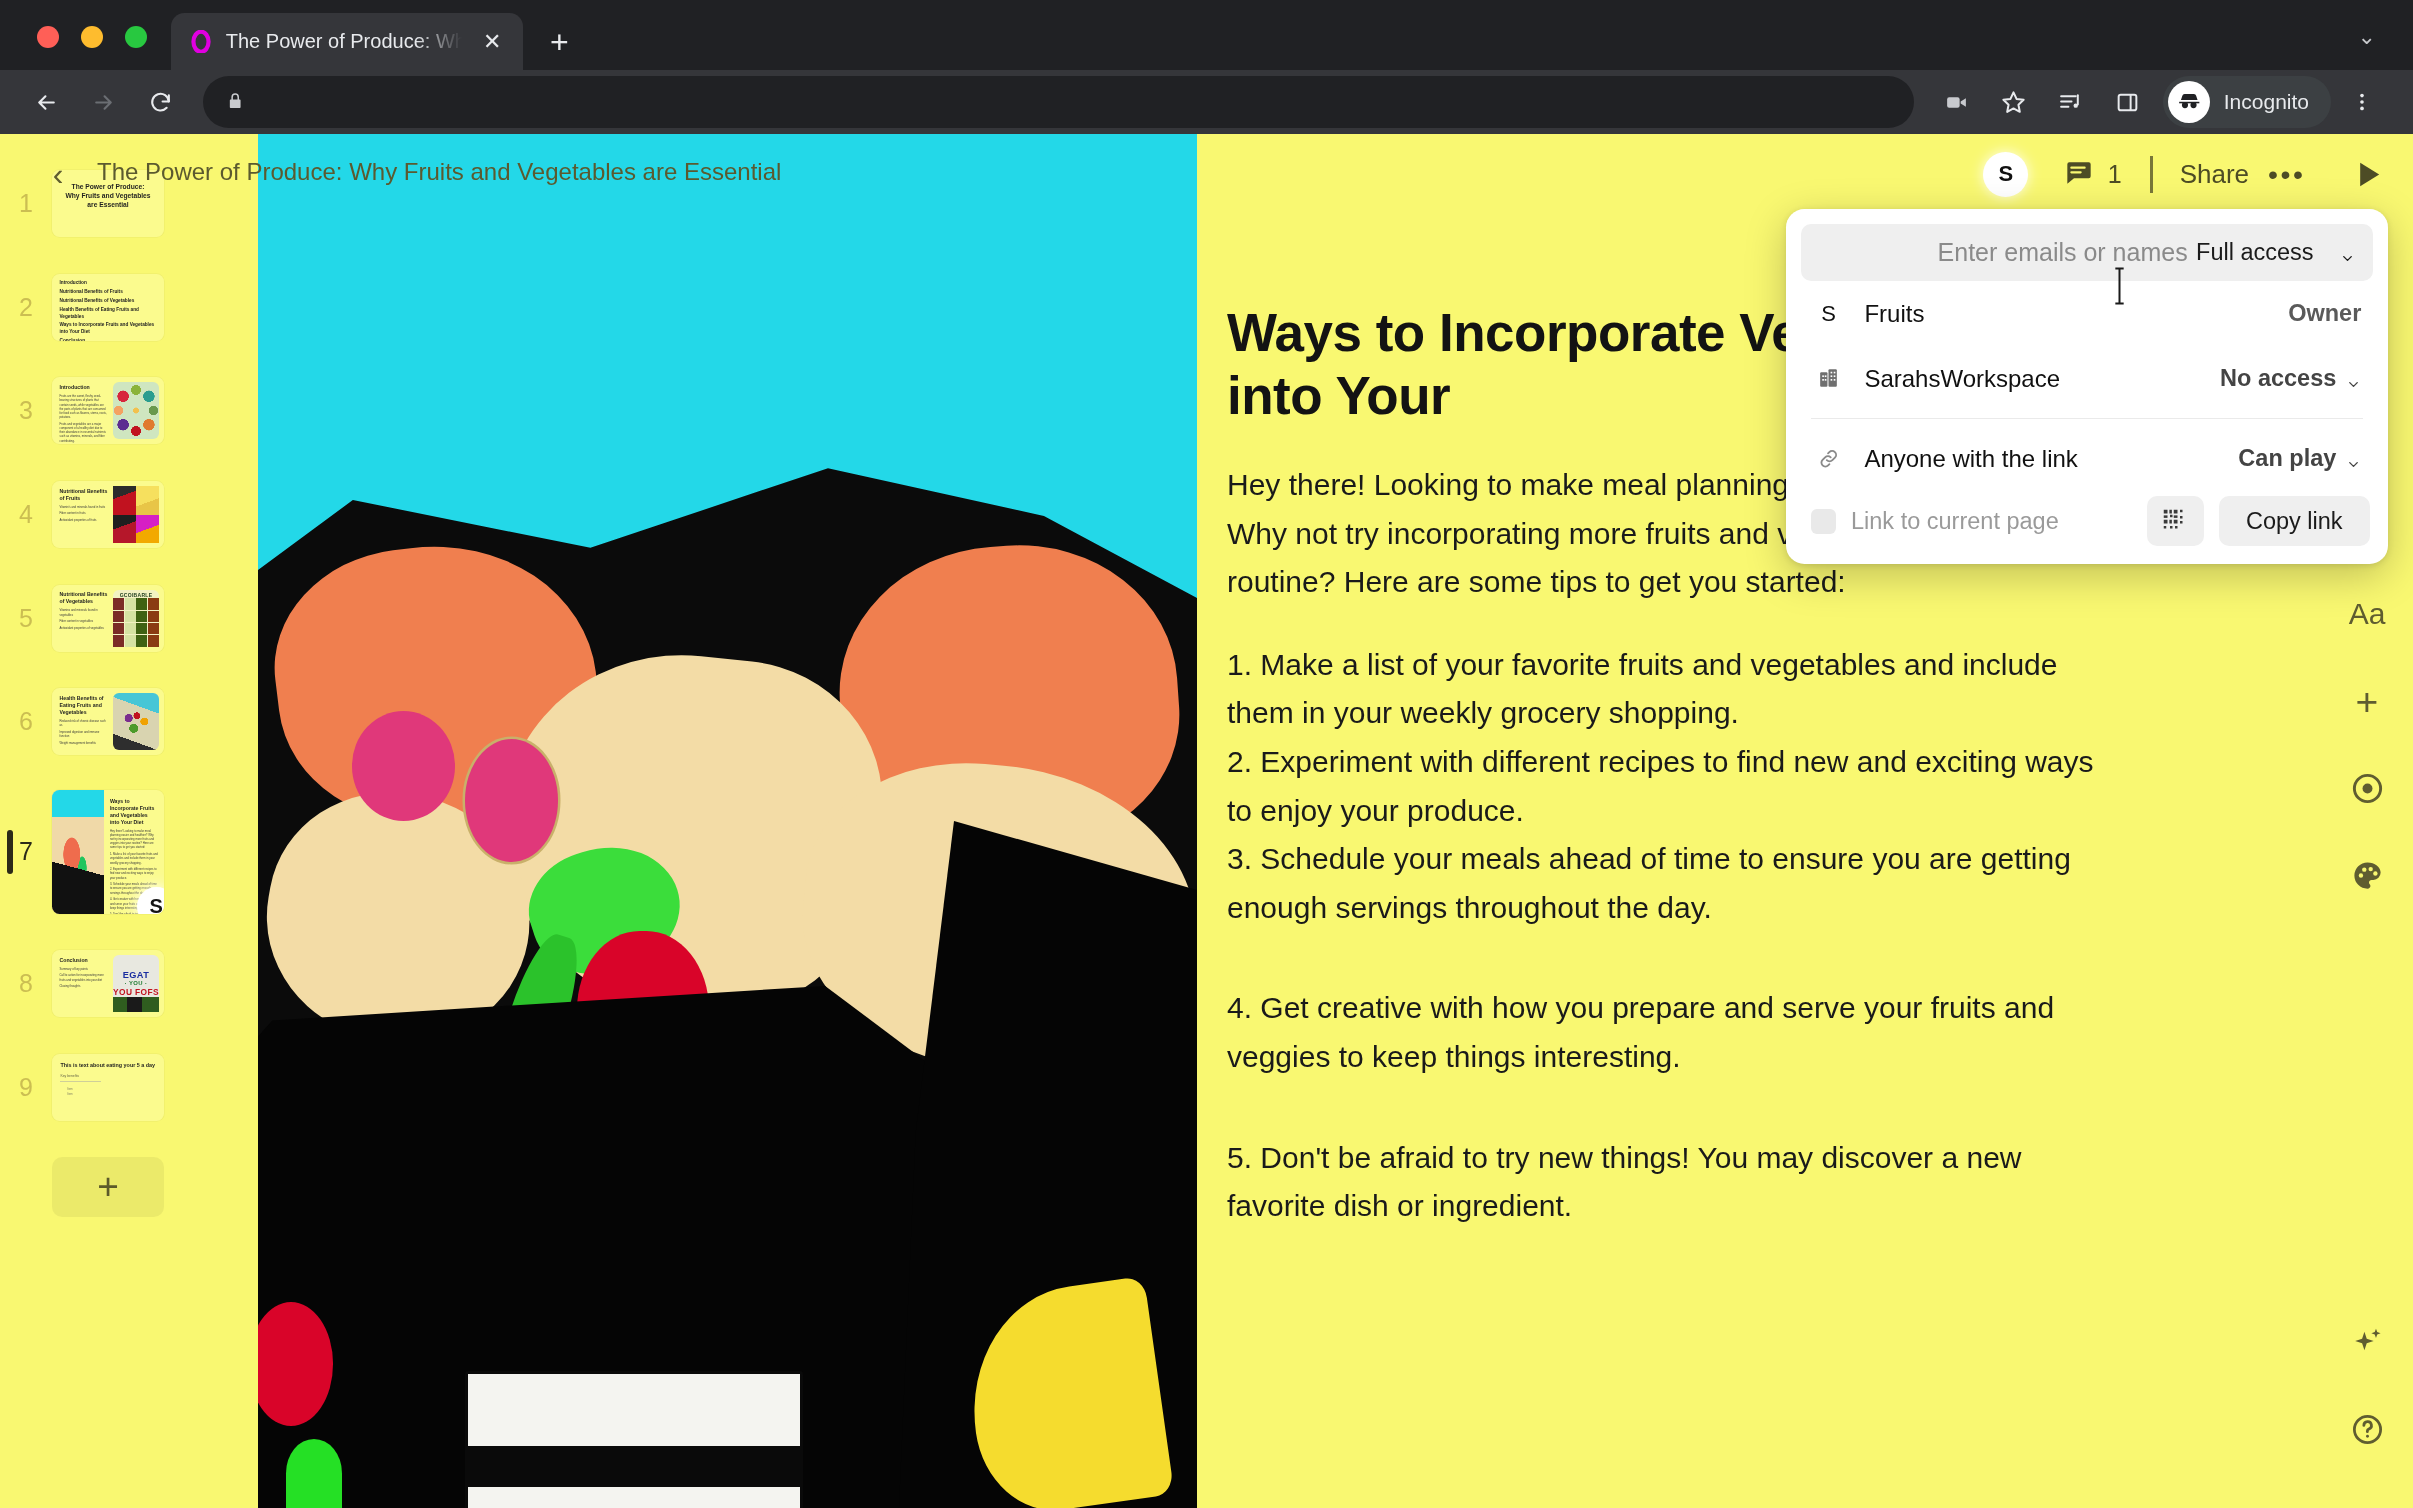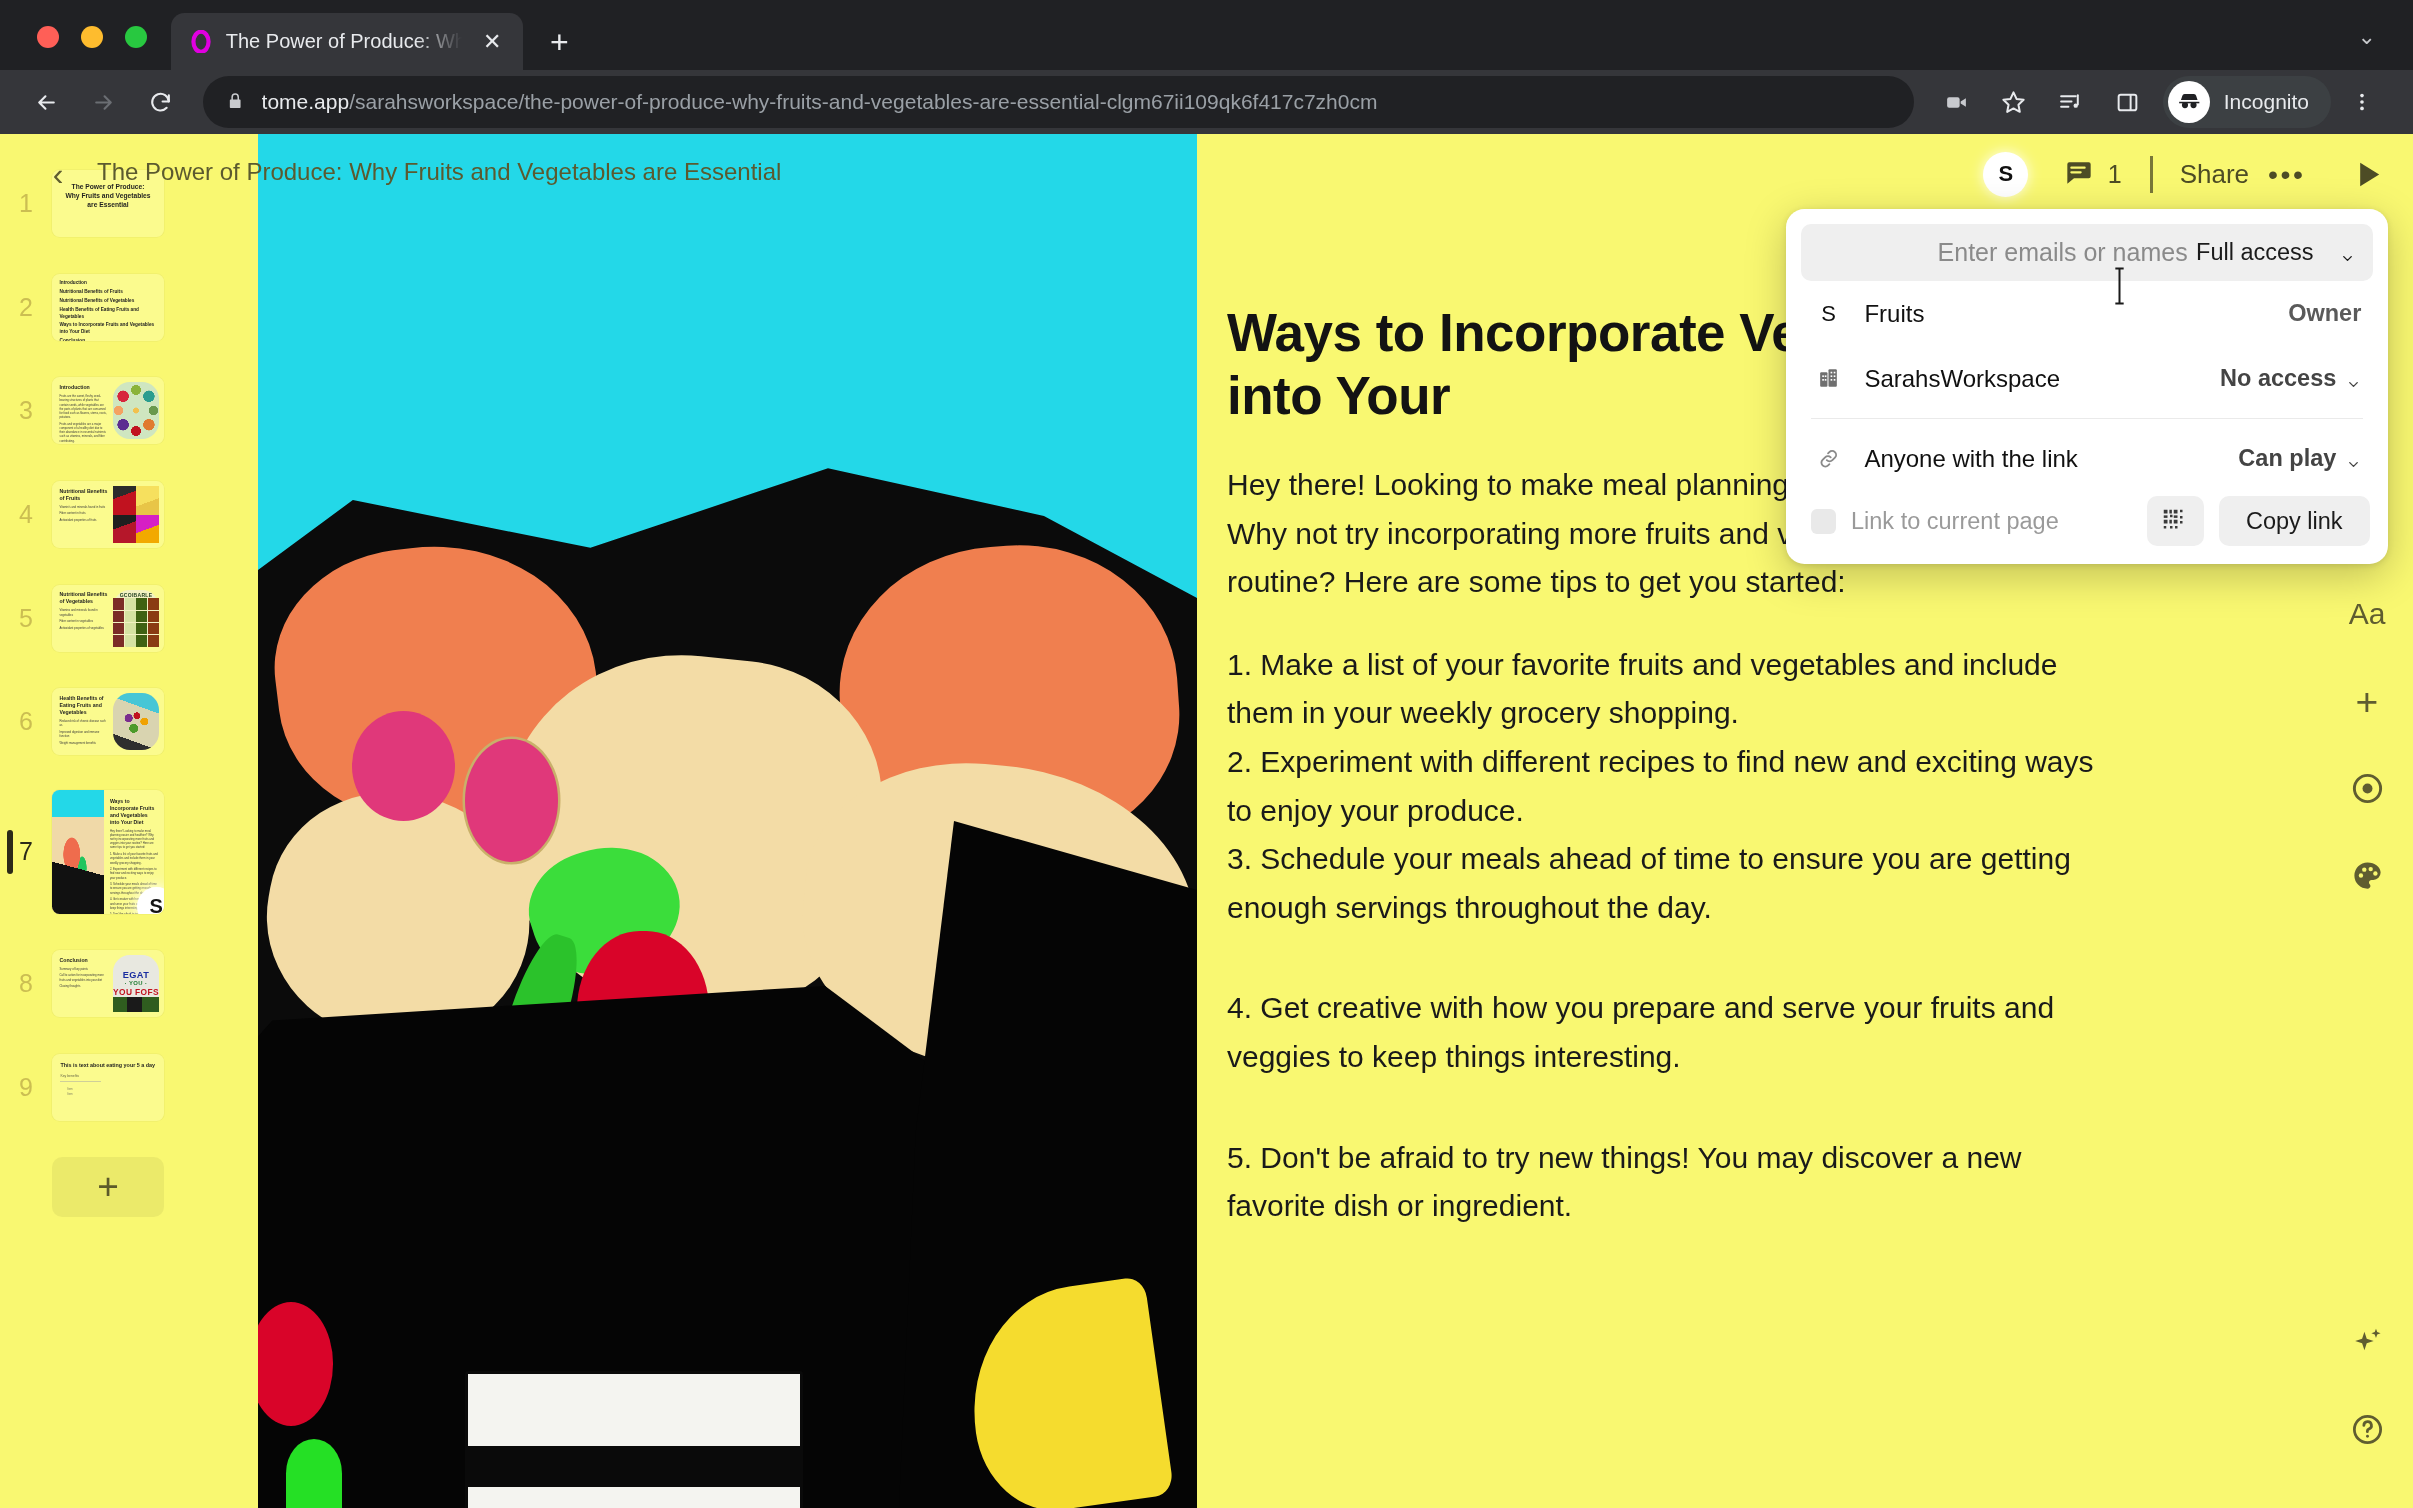--- a/index.html
+++ b/index.html
@@ -119,21 +119,21 @@
   .t-title {
     font-size: 6.7px; font-weight: bold; color: #1f1f1f;
     text-align: center; line-height: 1.35; padding: 11.7px 13.4px 0;
   }
   .t-list { padding: 6.7px 7.5px; }
   .t-list div { font-size: 4.7px; font-weight: bold; color: #232323; line-height: 1.45; margin-bottom: 2px; }
   .t-split { display: flex; height: 100%; }
   .t-left { flex: 1 1 auto; padding: 6.7px 5px 0 7.5px; min-width: 0; }
   .t-h { font-size: 5.2px; font-weight: bold; color: #1f1f1f; line-height: 1.3; margin-bottom: 3.4px; }
   .t-p { font-size: 2.8px; color: #3a3a3a; line-height: 1.5; margin-bottom: 2.5px; }
-  .t-img { width: 46px; flex: 0 0 46px; border-radius: 17px; margin: 5px 5px 5px 0; }
+  .t-img { width: 46px; flex: 0 0 46px; border-radius: 6px; margin: 5px 5px 5px 0; }
   .t-img.full { width: 52px; flex: 0 0 52px; margin: 0; border-radius: 0; }
 
   .art-mandala {
     background:
       radial-gradient(circle at 50% 50%, #f2c14e 0 8%, transparent 8.5%),
       radial-gradient(circle at 22% 25%, #d7263d 0 10%, transparent 10.5%),
       radial-gradient(circle at 78% 25%, #2a9d8f 0 10%, transparent 10.5%),
       radial-gradient(circle at 22% 75%, #5c2d91 0 10%, transparent 10.5%),
       radial-gradient(circle at 78% 75%, #e07a2f 0 10%, transparent 10.5%),
       radial-gradient(circle at 50% 14%, #8ab33a 0 9%, transparent 9.5%),
@@ -419,21 +419,20 @@
           <path d="M20 5v6h-6"></path>
       </svg>
     </div>
 
     <div class="omnibox">
       <span>
         <svg width="18.4" height="20" viewBox="0 0 24 24" fill="#c8cace">
           <path d="M12 2a5 5 0 0 0-5 5v3H6a1 1 0 0 0-1 1v9a1 1 0 0 0 1 1h12a1 1 0 0 0 1-1v-9a1 1 0 0 0-1-1h-1V7a5 5 0 0 0-5-5zm0 2a3 3 0 0 1 3 3v3H9V7a3 3 0 0 1 3-3z"></path>
         </svg>
       </span>
-      <span class="omni-url"><b>tome.app</b><span>/sarahsworkspace/the-power-of-produce-why-fruits-and-vegetables-are-essential-clgm67ii109qk6f417c7zh0cm</span></span>
     </div>
 
     <div class="tb-btn">
       <svg width="25" height="25" viewBox="0 0 24 24" fill="#c8cace">
         <rect x="3" y="7" width="12" height="10" rx="2"></rect>
           <path d="M16 11l5-3v8l-5-3z"></path>
       </svg>
     </div>
     <div class="tb-btn">
       <svg width="27" height="27" viewBox="0 0 24 24" fill="none" stroke="#e8eaed" stroke-width="1.8" stroke-linejoin="round">

